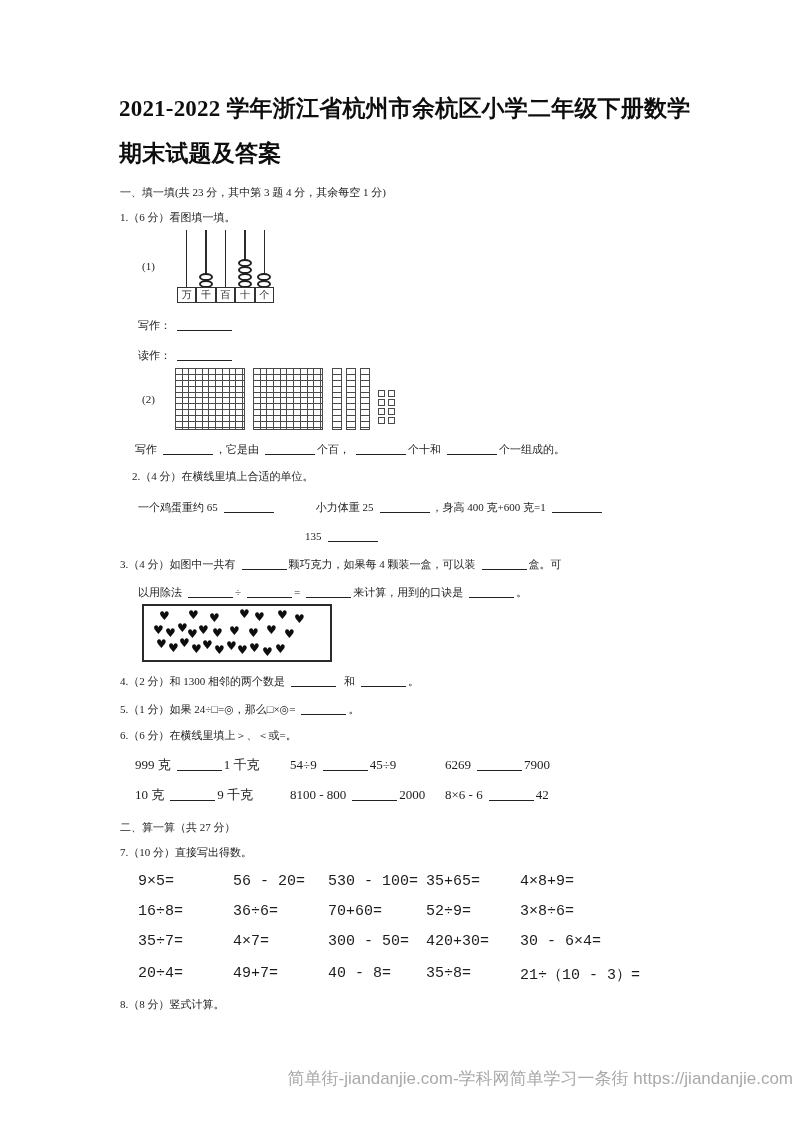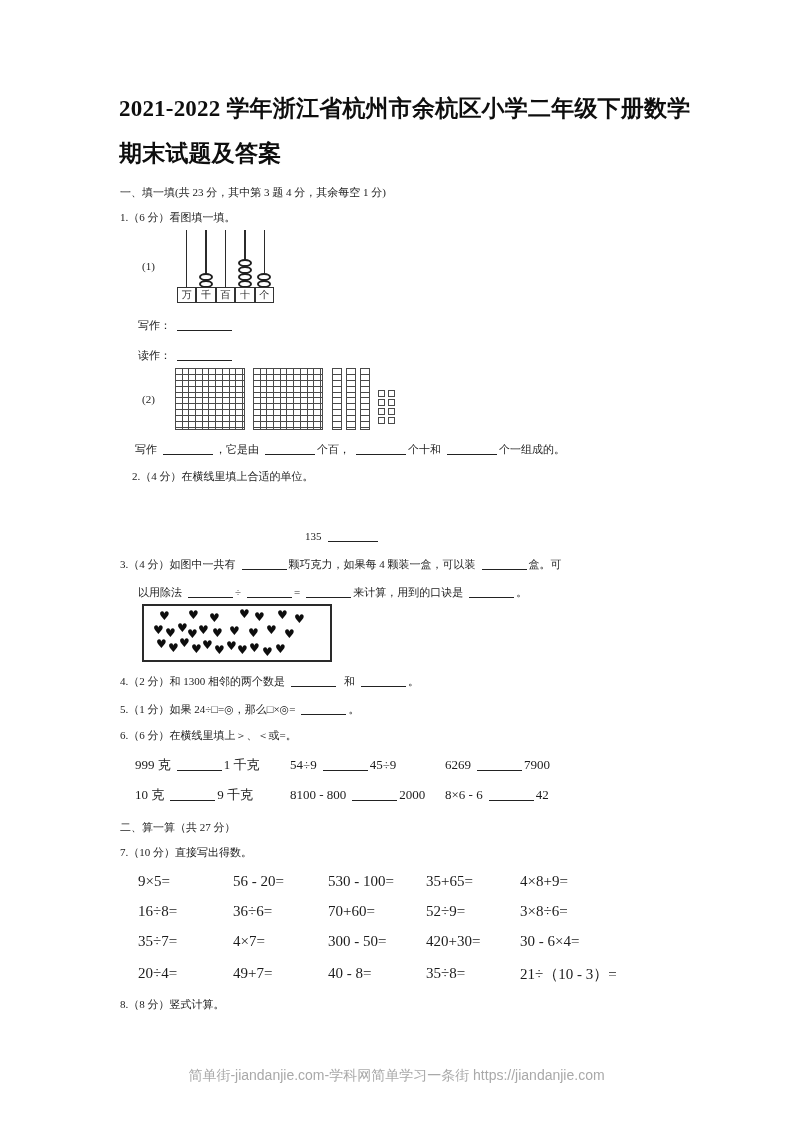--- a/index.html
+++ b/index.html
@@ -30,23 +30,23 @@
   .bo{margin-left:8px;margin-top:22px;display:grid;grid-template-columns:repeat(2,7px);
       column-gap:3px;row-gap:2.5px;}
   .one-sq{width:6.5px;height:6.5px;border:1px solid #4a4a4a;box-sizing:border-box;}
   
   .hearts{position:absolute;left:142px;top:604px;width:186px;height:54px;border:2px solid #2a2a2a;}
   .heart{position:absolute;font-size:12px;line-height:12px;color:#0d0d0d;
          font-family:"DejaVu Sans",sans-serif;}
   
   .q6row{position:absolute;left:135px;width:560px;height:20px;font-size:13px;}
   .q6g{position:absolute;white-space:nowrap;}
-  .q7row{position:absolute;left:138px;width:570px;height:20px;font-size:15px;}
+  .q7row{position:absolute;left:138px;width:570px;height:20px;font-size:15px;font-family:Liberation Mono, monospace;}
   .q7c{position:absolute;white-space:nowrap;}
-  .footer{position:absolute;left:0;top:1067px;width:100%;text-align:center;font-size:14px;
+  .footer{position:absolute;left:0;top:1067px;width:100%;text-align:right;font-size:17px;
           color:#a9a9a9;font-family:"Liberation Sans","DejaVu Sans",sans-serif;}
 </style>
 </head>
 <body>
 
 <div class="page">
 
   <div class="title">2021-2022 学年浙江省杭州市余杭区小学二年级下册数学期末试题及答案</div>
 
   <div class="line" style="left:120px;top:183px">一、填一填(共 23 分，其中第 3 题 4 分，其余每空 1 分)</div>
@@ -105,20 +105,23 @@
         <div class="one-sq"></div>
         <div class="one-sq"></div>
       </div>
   </div>
 
   <div class="line" style="left:135px;top:440px">
     <span>写作</span><span class="bl w50"></span><span>，它是由</span><span class="bl w50"></span><span>个百，</span><span class="bl w50"></span><span>个十和</span><span class="bl w50"></span><span>个一组成的。</span>
   </div>
 
   <div class="line" style="left:132px;top:467px">2.（4 分）在横线里填上合适的单位。</div>
+  <div class="line" style="left:138px;top:498px">
+    <span>一个鸡蛋重约 65</span><span class="bl w50"></span><span style="margin-left:40px">小力体重 25</span><span class="bl w50"></span><span>，身高 400 克+600 克=1</span><span class="bl w50"></span>
+  </div>
   <div class="line" style="left:305px;top:527px">
     <span>135</span><span class="bl w50"></span>
   </div>
 
   <div class="line" style="left:120px;top:555px">
     <span>3.（4 分）如图中一共有</span><span class="bl"></span><span>颗巧克力，如果每 4 颗装一盒，可以装</span><span class="bl"></span><span>盒。可</span>
   </div>
   <div class="line" style="left:138px;top:583px">
     <span>以用除法</span><span class="bl"></span><span>÷</span><span class="bl"></span><span>=</span><span class="bl"></span><span>来计算，用到的口诀是</span><span class="bl"></span><span>。</span>
   </div>

